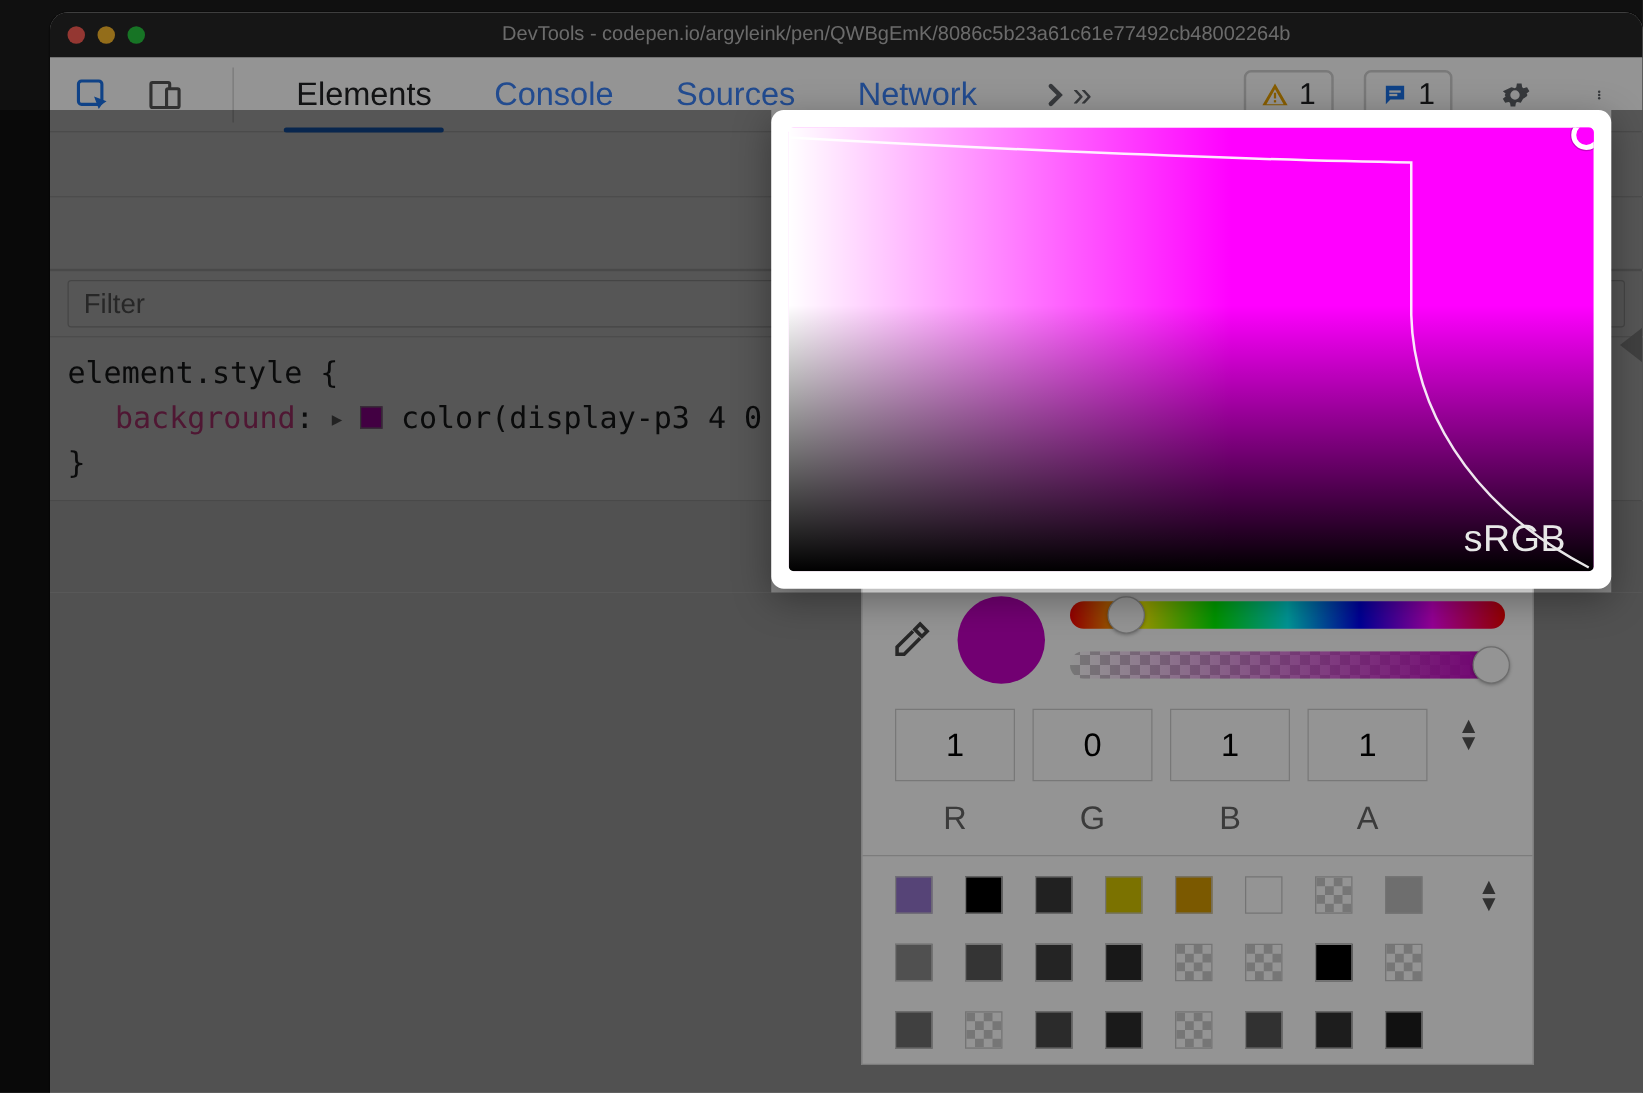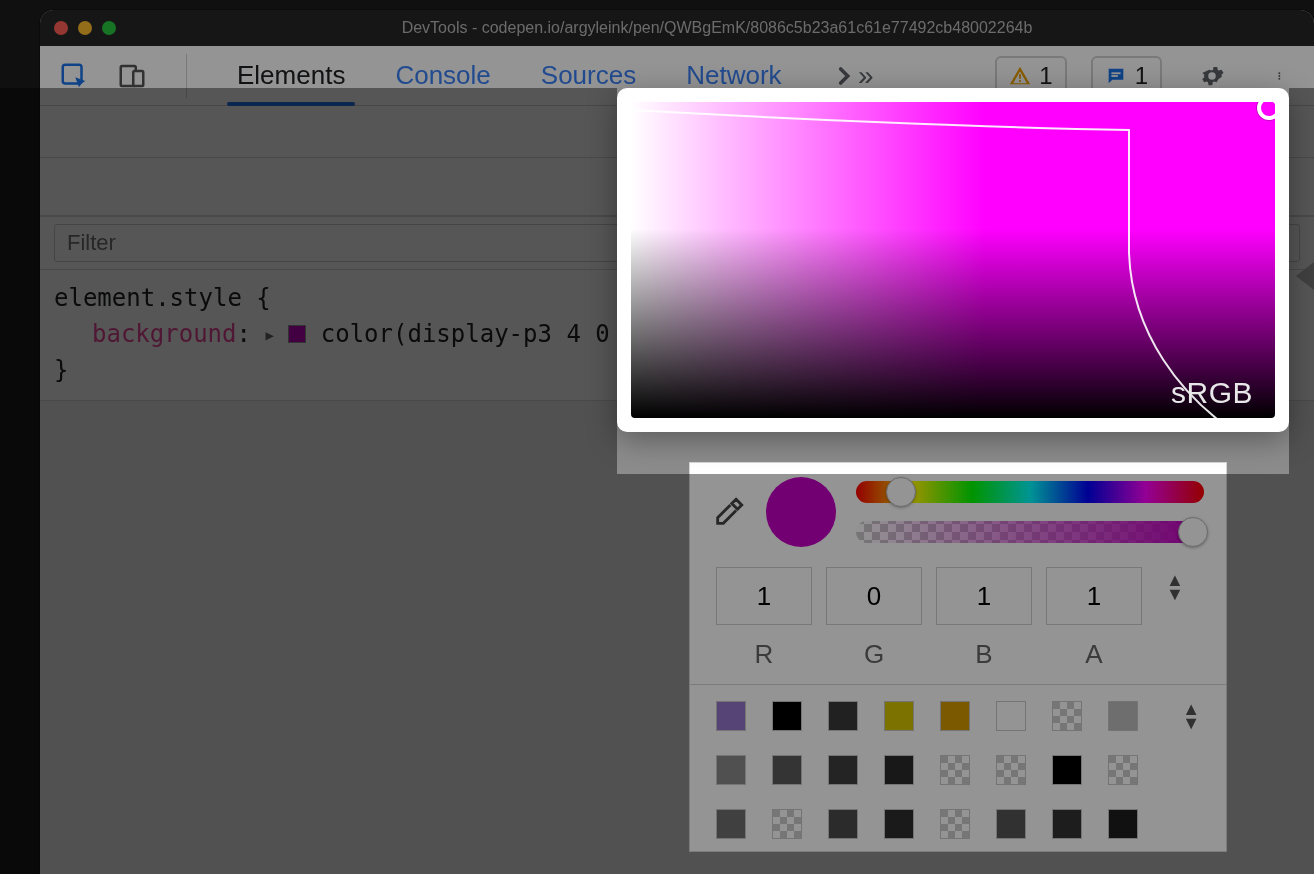--- a/index.html
+++ b/index.html
@@ -152,21 +152,21 @@
     position:absolute;
     left:617px; top:88px;
     width:672px;
     background:#fff;
     border-radius:10px;
     padding:14px;
     box-shadow: 0 8px 30px rgba(0,0,0,.35);
   }
   .spectrum{
     width:100%;
-    height:316px;
+    height:355px;
     position:relative;
     border-radius:4px;
     overflow:hidden;
     background:
       linear-gradient(to top, #000 0%, rgba(0,0,0,0) 60%),
       linear-gradient(to right, rgba(255,255,255,1) 0%, rgba(255,255,255,0) 55%),
       #ff00ff;
   }
   .spectrum .cursor{
     position:absolute;

